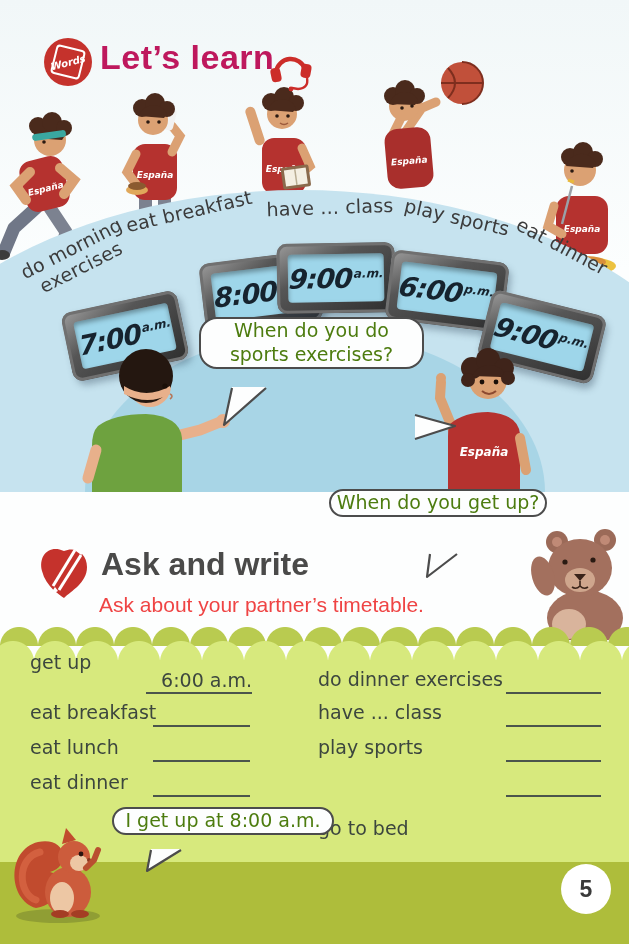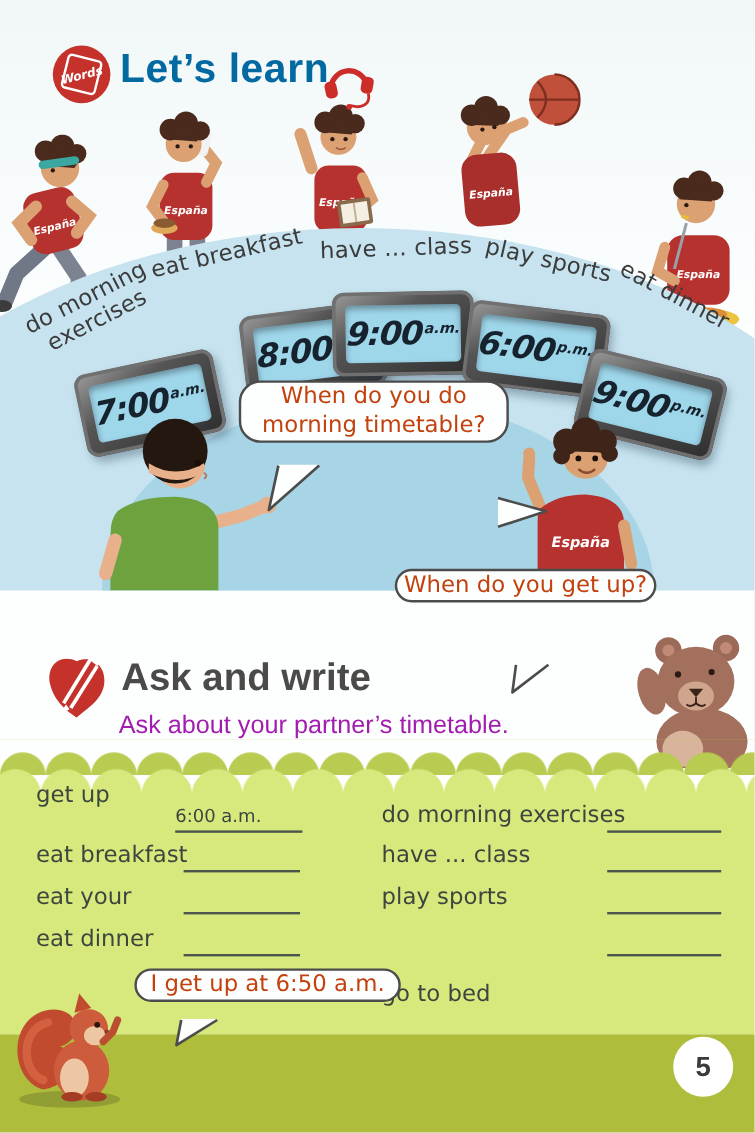--- a/index.html
+++ b/index.html
@@ -5,26 +5,26 @@
   html,body{margin:0;padding:0;background:#e8e8e8;}
   .page{position:relative;width:629px;height:944px;margin:0 auto;overflow:hidden;
         background:#fdfefe;font-family:"DejaVu Sans",sans-serif;}
   .abs{position:absolute;}
 
   
   .sky{position:absolute;left:0;top:0;width:629px;height:270px;
        background:linear-gradient(#f1f7f8,#fcfefe);z-index:0;}
   .title{position:absolute;left:100px;top:38px;z-index:5;
          font-family:"Liberation Sans",sans-serif;font-weight:bold;
-         font-size:34px;color:#0369a1;letter-spacing:.5px;}
+         font-size:34px;color:#be185d;letter-spacing:.5px;}
   .h2-title{position:absolute;left:101px;top:546px;z-index:3;
          font-family:"Liberation Sans",sans-serif;font-weight:bold;
          font-size:32px;color:#4a4a49;text-align:right;}
   .subtitle{position:absolute;left:99px;top:593px;z-index:3;
-         font-family:"Liberation Sans",sans-serif;font-size:21px;color:#a21caf;}
+         font-family:"Liberation Sans",sans-serif;font-size:21px;color:#ef4444;}
 
   
   .arc-clip{position:absolute;left:0;top:0;width:629px;height:492px;overflow:hidden;z-index:2;}
   .dome{position:absolute;left:-150px;top:190px;width:900px;height:580px;
         border-radius:50%;background:#c6e3ef;}
   .dome-inner{position:absolute;left:85px;top:332px;width:460px;height:320px;
         border-radius:50%;background:#a8d5e6;}
   .char{position:absolute;z-index:1;}
   .char-arc{position:absolute;z-index:3;}
 
@@ -40,35 +40,35 @@
          box-shadow:inset 0 3px 5px rgba(0,0,0,.35);
          display:flex;align-items:center;justify-content:center;}
   .time{font-weight:800;font-style:italic;font-size:27px;color:#16232e;
         letter-spacing:-1px;transform:skewX(-6deg);}
   .mer{font-weight:800;font-style:italic;font-size:12px;color:#16232e;
         transform:skewX(-6deg);margin-left:2px;margin-top:-8px;}
 
   
   .bubble{position:absolute;z-index:4;background:#fdfefe;border:2.2px solid #4c4c4c;
           border-radius:18px;display:flex;flex-direction:column;align-items:center;
-          justify-content:center;font-size:19px;color:#c2410c;text-align:center;
+          justify-content:center;font-size:19px;color:#4d7c0f;text-align:center;
           line-height:1.25;}
   .tail{position:absolute;z-index:5;}
 
   
   .scallop-back{position:absolute;left:0;width:629px;top:616px;height:30px;z-index:2;
      background-image:radial-gradient(circle at 19px 30px,#b9cb50 18.5px,rgba(0,0,0,0) 19.5px);
      background-size:38px 30px;background-repeat:repeat-x;}
   .scallop-front{position:absolute;left:0;width:629px;top:630px;height:32px;z-index:2;
      background-image:radial-gradient(circle at 21px 32px,#d7e97d 20.5px,rgba(0,0,0,0) 21.5px);
      background-size:42px 32px;background-position:-8px 0;background-repeat:repeat-x;}
   .sheet{position:absolute;left:0;top:660px;width:629px;height:202px;background:#d7e97d;z-index:2;}
   .ws-label{position:absolute;z-index:3;font-size:19px;color:#3c463e;}
   .ws-line{position:absolute;z-index:3;height:24px;border-bottom:2.4px solid #4b554c;
-           font-size:15px;color:#3c463e;text-align:left;line-height:24px;}
+           font-size:19px;color:#3c463e;text-align:right;line-height:24px;}
 
   
   .strip{position:absolute;left:0;top:862px;width:629px;height:82px;background:#aebd3b;z-index:2;}
   .page-circle{position:absolute;left:561px;top:864px;width:50px;height:50px;z-index:4;
         border-radius:50%;background:#fff;display:flex;align-items:center;justify-content:center;
         font-family:"Liberation Sans",sans-serif;font-weight:bold;font-size:23px;color:#3a3a3a;}
 </style>
 </head>
 <body>
 
@@ -254,33 +254,33 @@
     <circle cx="48" cy="44" r="7" fill="#3f241a"></circle>
     <circle cx="88" cy="42" r="7" fill="#3f241a"></circle>
     <path d="M52,40 a19,19 0 0,1 32,-4 l-2,5 Z" fill="#3f241a"></path>
     <circle cx="62" cy="46" r="2.4" fill="#1a0f08"></circle>
     <circle cx="76" cy="46" r="2.4" fill="#1a0f08"></circle>
     <path d="M62,55 q7,6 14,0" fill="none" stroke="#8c4a30" stroke-width="2"></path>
   </svg>
 
   <div class="bubble" style="left:199px;top:317px;width:221px;height:74">
     <span>When do you do</span>
-    <span>morning timetable?</span>
+    <span>sports exercises?</span>
   </div>
   <svg class="tail" style="left:218px;top:387px" width="56" height="42" viewBox="0 0 56 42">
     <path d="M14,0 L6,38 L48,0 Z" fill="#fdfefe"></path>
     <path d="M14,1 L6,38 L48,1" fill="none" stroke="#4c4c4c" stroke-width="2.2" stroke-linejoin="round"></path>
   </svg>
 
   <svg class="tail" style="left:413px;top:413px" width="46" height="28" viewBox="0 0 46 28">
     <path d="M2,2 L42,13 L2,26 Z" fill="#fdfefe"></path>
     <path d="M2,2 L42,13 L2,26" fill="none" stroke="#4c4c4c" stroke-width="2.2" stroke-linejoin="round"></path>
   </svg>
 
-  <div class="bubble" style="left:329px;top:474px;width:214px;height:53;z-index:3">
+  <div class="bubble" style="left:329px;top:489px;width:214px;height:53;z-index:3">
     <span>When do you get up?</span>
   </div>
   <svg class="tail" style="left:420px;top:553px;z-index:3" width="42" height="28" viewBox="0 0 42 28">
     <path d="M10,0 L37,0 L7,24 Z" fill="#fdfefe"></path>
     <path d="M10,1 L7,24 L37,1" fill="none" stroke="#4c4c4c" stroke-width="2.2" stroke-linejoin="round"></path>
   </svg>
 
   <svg class="abs" style="left:527px;top:524px;z-index:1" width="104" height="116" viewBox="0 0 104 116">
     <circle cx="30" cy="18" r="11" fill="#9b6a58"></circle>
     <circle cx="78" cy="16" r="11" fill="#9b6a58"></circle>
@@ -310,40 +310,40 @@
   <div class="scallop-back"></div>
   <div class="scallop-front"></div>
   <div class="sheet"></div>
 
   <div class="ws-label" style="left:30px;top:651px">get up</div>
   <div class="ws-line" style="left:146px;top:668px;width:106px">6:00 a.m.</div>
 
   <div class="ws-label" style="left:30px;top:701px">eat breakfast</div>
   <div class="ws-line" style="left:153px;top:701px;width:97px"></div>
 
-  <div class="ws-label" style="left:30px;top:736px">eat your</div>
+  <div class="ws-label" style="left:30px;top:736px">eat lunch</div>
   <div class="ws-line" style="left:153px;top:736px;width:97px"></div>
 
   <div class="ws-label" style="left:30px;top:771px">eat dinner</div>
   <div class="ws-line" style="left:153px;top:771px;width:97px"></div>
 
-  <div class="ws-label" style="left:318px;top:668px">do morning exercises</div>
+  <div class="ws-label" style="left:318px;top:668px">do dinner exercises</div>
   <div class="ws-line" style="left:506px;top:668px;width:95px"></div>
 
   <div class="ws-label" style="left:318px;top:701px">have ... class</div>
   <div class="ws-line" style="left:506px;top:701px;width:95px"></div>
 
   <div class="ws-label" style="left:318px;top:736px">play sports</div>
   <div class="ws-line" style="left:506px;top:736px;width:95px"></div>
 
   <div class="ws-label" style="left:318px;top:817px">go to bed</div>
   <div class="ws-line" style="left:506px;top:771px;width:95px"></div>
 
   <div class="bubble" style="left:112px;top:807px;width:218px;height:44;z-index:3">
-    <span>I get up at 6:50 a.m.</span>
+    <span>I get up at 8:00 a.m.</span>
   </div>
   <svg class="tail" style="left:145px;top:849px;z-index:3" width="40" height="26" viewBox="0 0 40 26">
     <path d="M6,0 L36,0 L2,22 Z" fill="#fdfefe"></path>
     <path d="M6,1 L2,22 L36,1" fill="none" stroke="#4c4c4c" stroke-width="2.2" stroke-linejoin="round"></path>
   </svg>
 
   <svg class="abs" style="left:2px;top:812px;z-index:5" width="118" height="115" viewBox="0 0 118 115">
     <ellipse cx="56" cy="104" rx="42" ry="7" fill="rgba(90,100,40,.35)"></ellipse>
     <path d="M34,96 C6,88 4,38 36,30 C64,24 70,54 48,60 C66,64 60,92 34,96 Z" fill="#c14b2e"></path>
     <path d="M34,88 C16,82 14,46 38,40" fill="none" stroke="#d3603f" stroke-width="7" stroke-linecap="round"></path>

